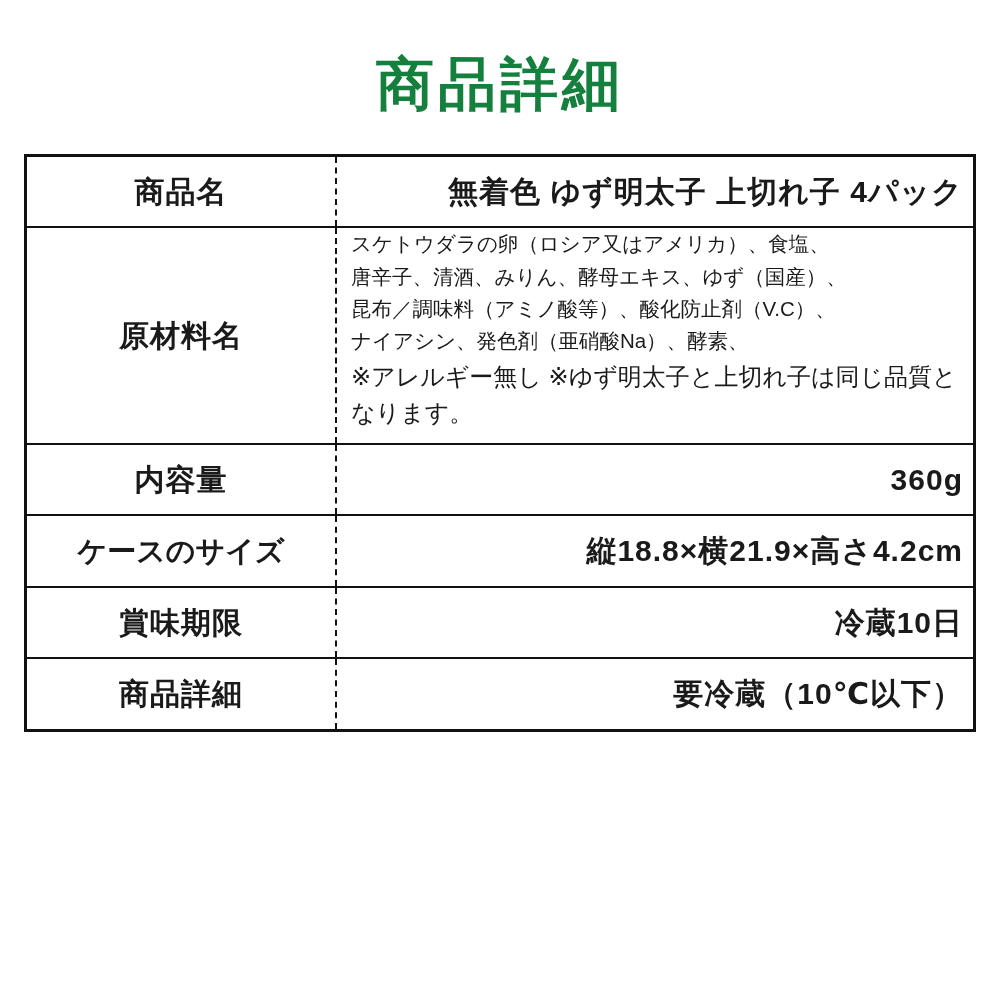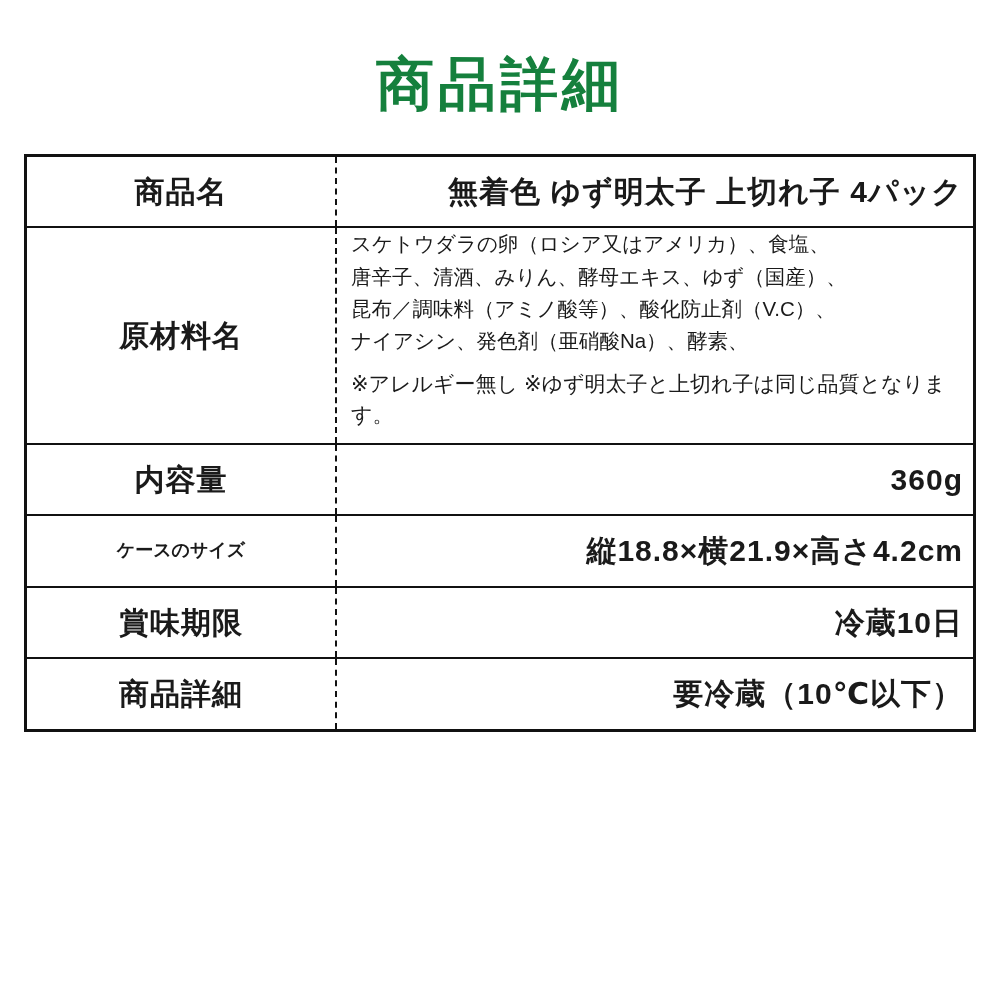--- a/index.html
+++ b/index.html
@@ -54,45 +54,45 @@
     text-align: center;
     font-size: 30px;
     font-weight: bold;
     letter-spacing: 1px;
     border-right: 2px dashed #111111;
     padding: 16px 4px;
     line-height: 1.2;
     margin-top: 32px;
   }
   td.label.small {
-    font-size: 18px;
+    font-size: 29px;
     letter-spacing: 0px;
     text-align: center;
   }
   td.value {
     text-align: right;
     font-size: 30px;
     font-weight: bold;
     padding: 16px 10px;
     line-height: 1.25;
     letter-spacing: 1px;
   }
   td.value.ing {
     text-align: left;
     font-weight: normal;
     font-size: 20.5px;
     letter-spacing: 0px;
     line-height: 1.58;
     padding: 0 12px 12px 14px;
   }
   .ing-note {
-    font-size: 21px;
+    font-size: 24px;
     line-height: 1.5;
     display: block;
-    margin-top: 10px;
+    margin-top: 1px;
   }
   .ing-line {
     display: block;
     white-space: nowrap;
   }
 </style>
 </head>
 <body>
 
 <div class="page">

